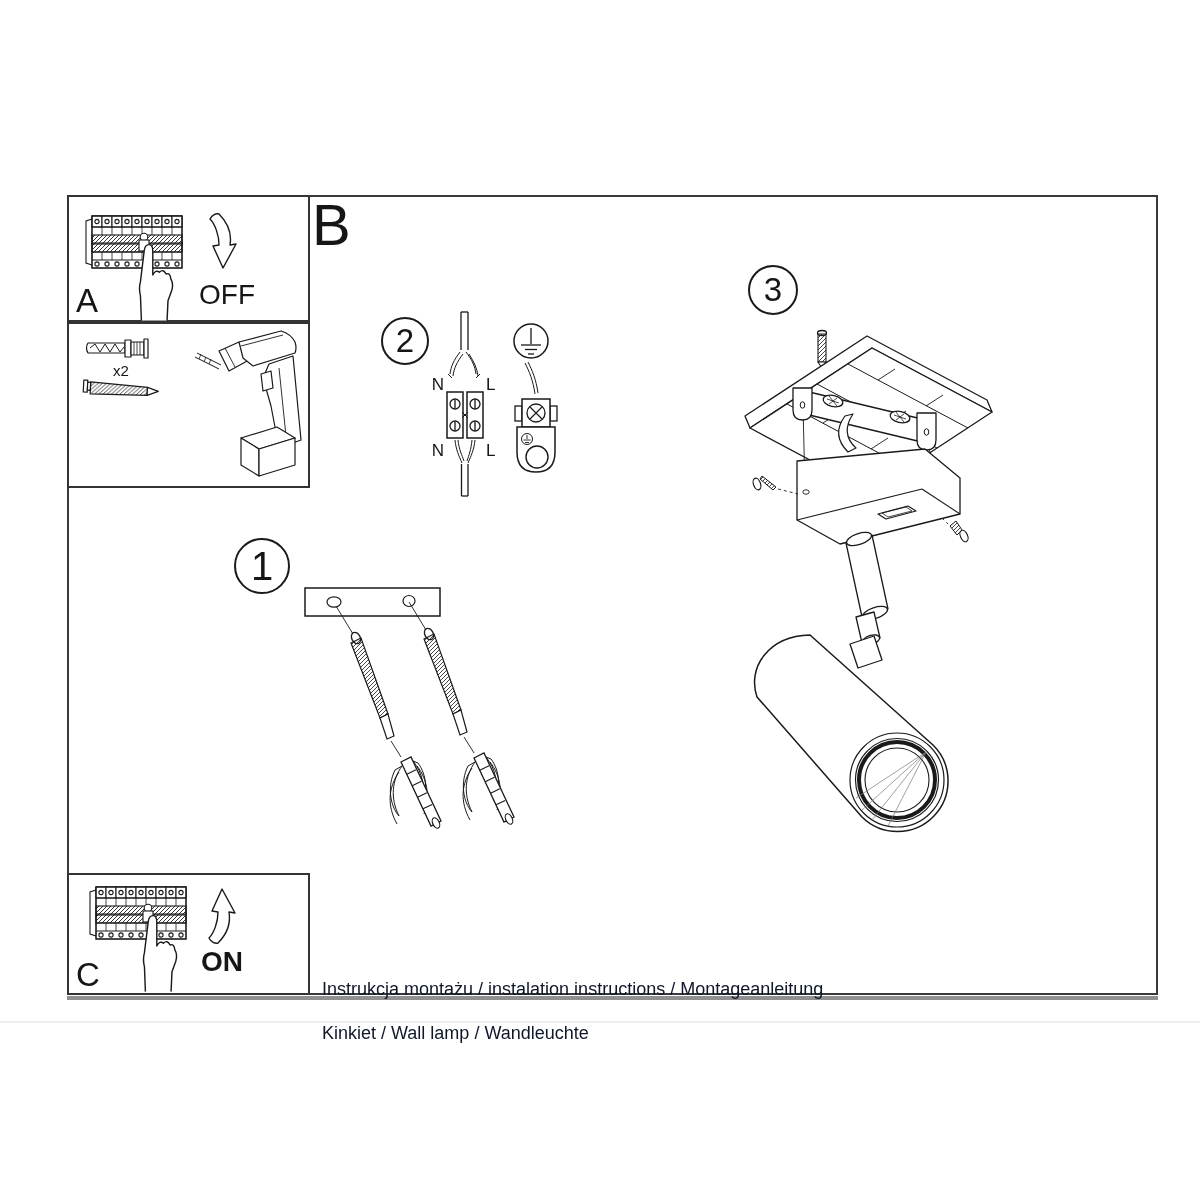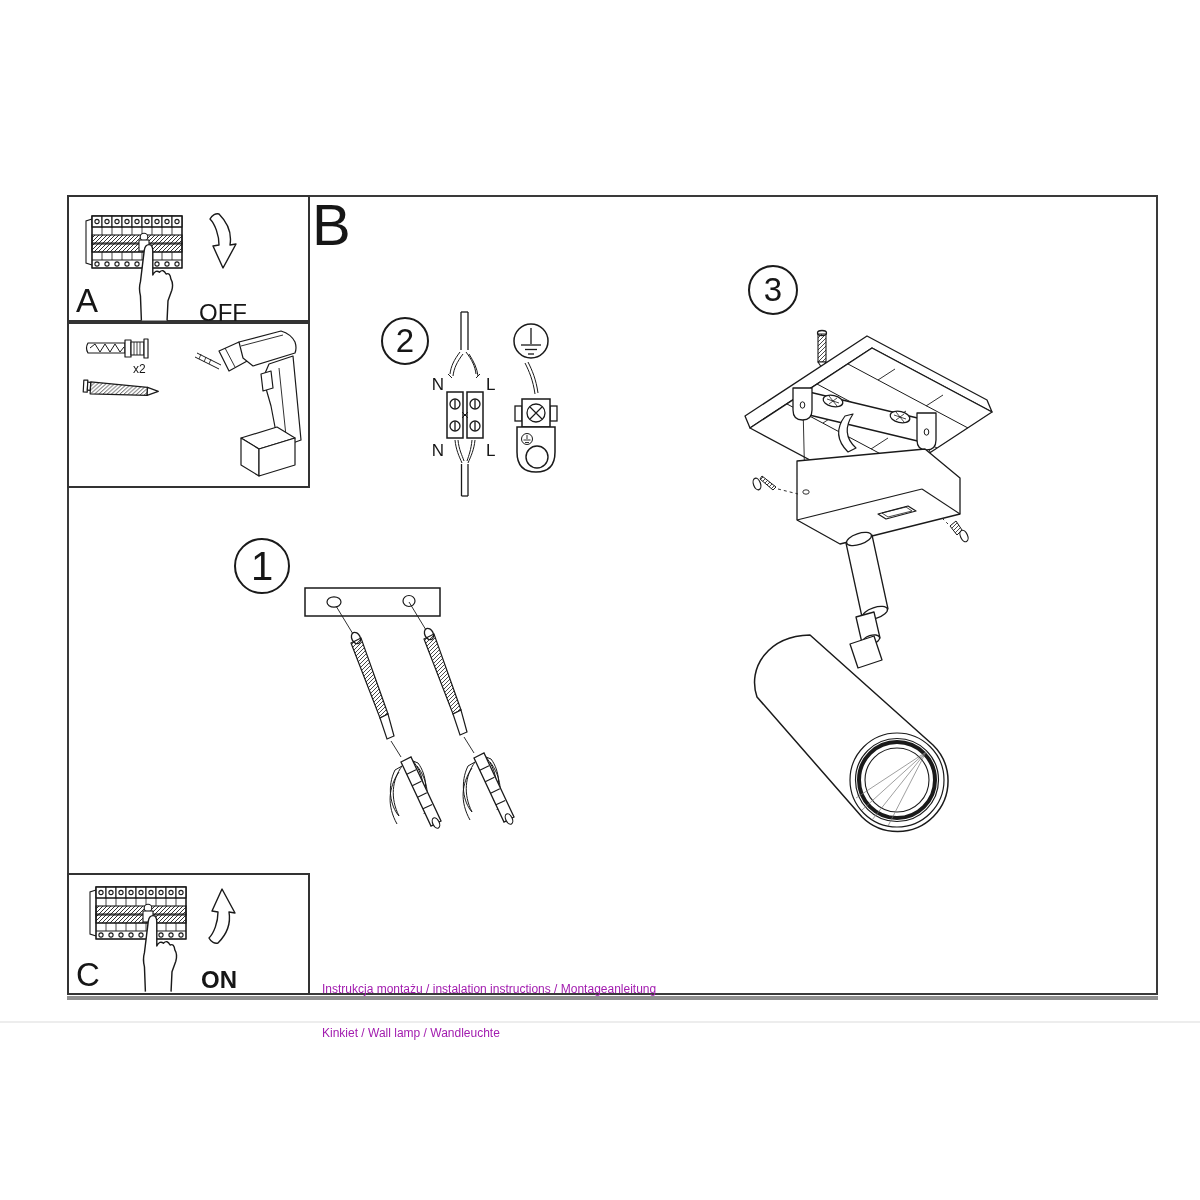--- a/index.html
+++ b/index.html
@@ -4,27 +4,27 @@
 <style>
   html,body{margin:0;padding:0;background:#ffffff;}
   #stage{position:relative;width:1200px;height:1200px;background:#ffffff;overflow:hidden;
          font-family:"Liberation Sans", sans-serif;color:#161616;}
   .abs{position:absolute;}
   .frame{box-sizing:border-box;border:2px solid #3a3a3a;background:transparent;}
   .box{box-sizing:border-box;border:2px solid #333333;background:transparent;}
   svg{position:absolute;left:0;top:0;overflow:visible;}
   .big-letter{font-size:58px;line-height:1;letter-spacing:0;}
   .corner-letter{font-size:33px;line-height:1;}
-  .state-word{font-size:24px;line-height:1;margin-top:20px;}
-  .qty{font-size:12px;line-height:1;margin-left:20px;}
+  .state-word{font-size:28px;line-height:1;}
+  .qty{font-size:15px;line-height:1;}
   .badge{box-sizing:border-box;border:2.2px solid #1a1a1a;border-radius:50%;
          display:flex;align-items:center;justify-content:center;background:#fff;}
   .badge.b1{font-size:40px;}
   .badge.b23{font-size:33px;}
-  .footer{font-size:12px;line-height:14.5px;color:#a21caf;white-space:pre;}
+  .footer{font-size:18px;line-height:14.5px;color:#0f172a;white-space:pre;}
   .shadow-bar{background:#909090;}
   .faint-line{background:#ededed;}
 </style>
 </head>
 <body>
 
 <div id="stage">
 
   <div class="abs frame" style="left:67px;top:195px;width:1091px;height:800px;"></div>
   <div class="abs shadow-bar" style="left:67px;top:996px;width:1091px;height:4px;"></div>

